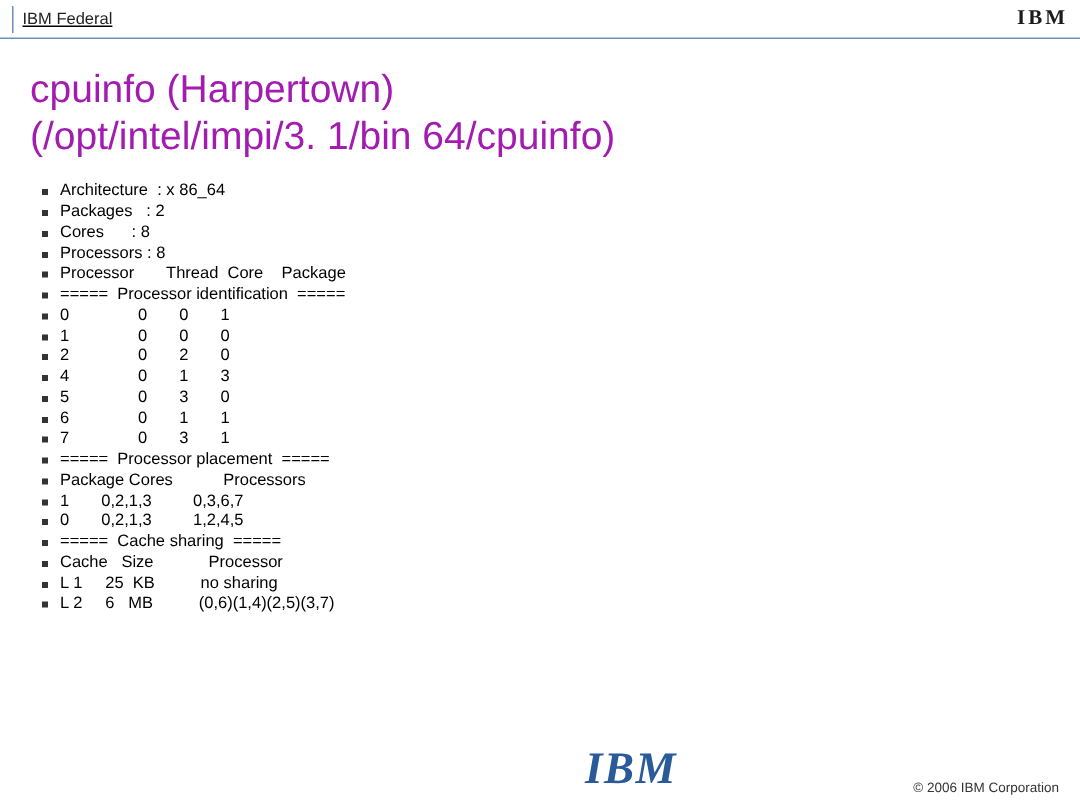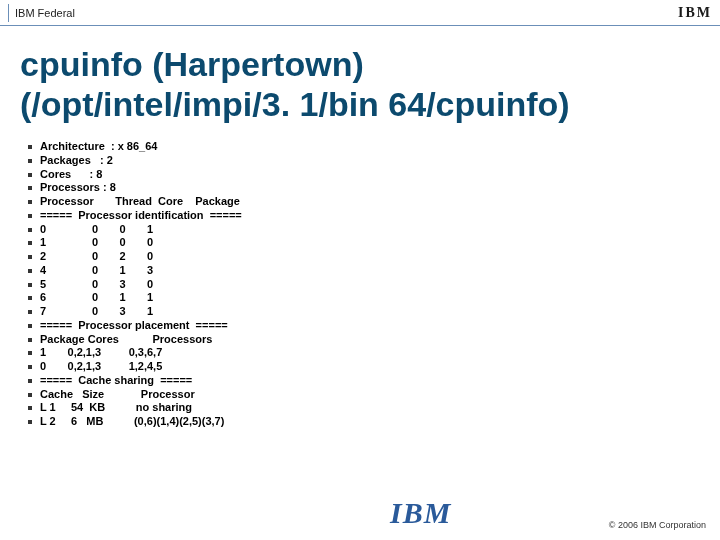--- a/index.html
+++ b/index.html
@@ -16,20 +16,21 @@
     align-items: center;
     height: 26px;
     border-bottom: 1px solid #6b8fb8;
     padding: 0 8px 0 0;
   }
   .topbar-left {
     display: flex;
     align-items: center;
     gap: 6px;
     padding-left: 8px;
+    text-decoration: underline;
   }
   .vline {
     width: 1px;
     height: 18px;
     background: #6b8fb8;
   }
   .federal-label {
     font-size: 11px;
     color: #222;
   }
@@ -42,28 +43,27 @@
     font-size: 14px;
   }
   .ibm-bars {
     display: inline-block;
     line-height: 0.8;
   }
   .title-block {
     padding: 18px 0 0 20px;
   }
   .title-line {
-    font-size: 34px;
-    color: #0c4a6e;
-    font-weight: 700;
+    font-size: 26px;
+    color: #a21caf;
+    font-weight: 400;
     line-height: 1.18;
   }
   .content {
     padding: 16px 0 0 28px;
-    font-weight: bold;
   }
   .bullet-list {
     list-style: none;
   }
   .bullet-list li {
     position: relative;
     font-size: 11px;
     line-height: 1.25;
     color: #000;
     padding-left: 12px;
@@ -135,21 +135,21 @@
       <li>4               0       1       3</li>
       <li>5               0       3       0</li>
       <li>6               0       1       1</li>
       <li>7               0       3       1</li>
       <li>=====  Processor placement  =====</li>
       <li>Package Cores           Processors</li>
       <li>1       0,2,1,3         0,3,6,7</li>
       <li>0       0,2,1,3         1,2,4,5</li>
       <li>=====  Cache sharing  =====</li>
       <li>Cache   Size            Processor</li>
-      <li>L 1     54  KB          no sharing</li>
+      <li>L 1     25  KB          no sharing</li>
       <li>L 2     6   MB          (0,6)(1,4)(2,5)(3,7)</li>
     </ul>
 </div>
 
 <div class="footer">
   <div class="footer-logo">IBM</div>
   <div class="footer-copy">© 2006 IBM Corporation</div>
 </div>
 
 </body></html>

